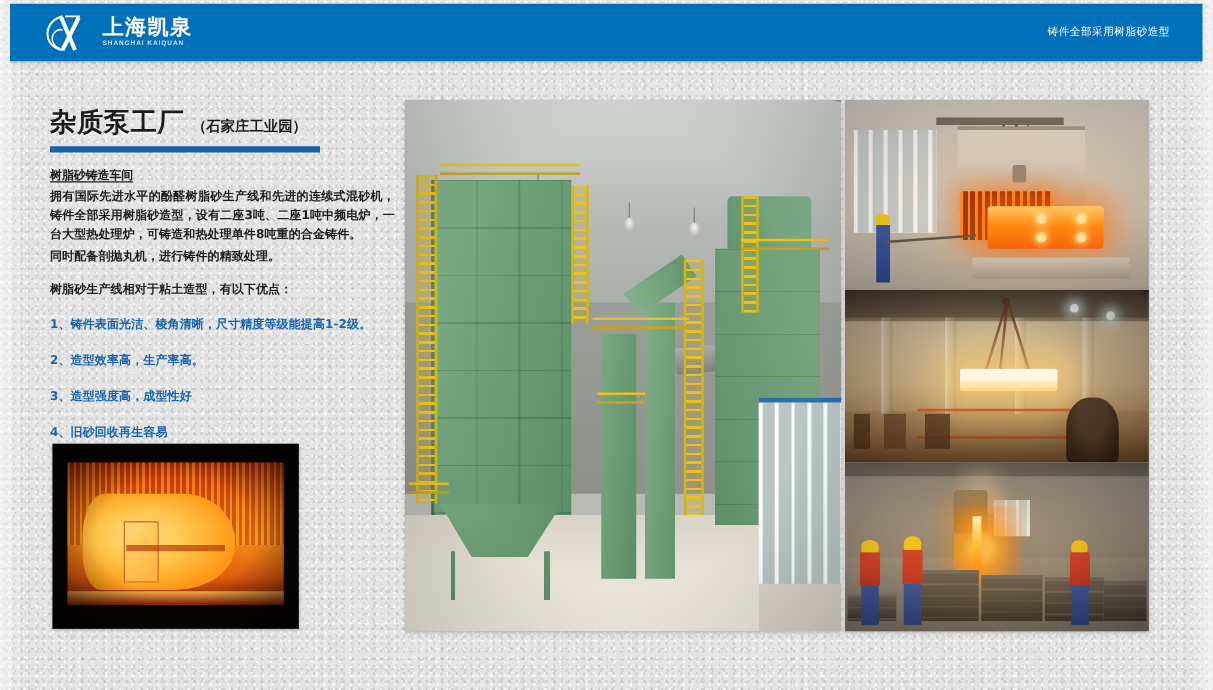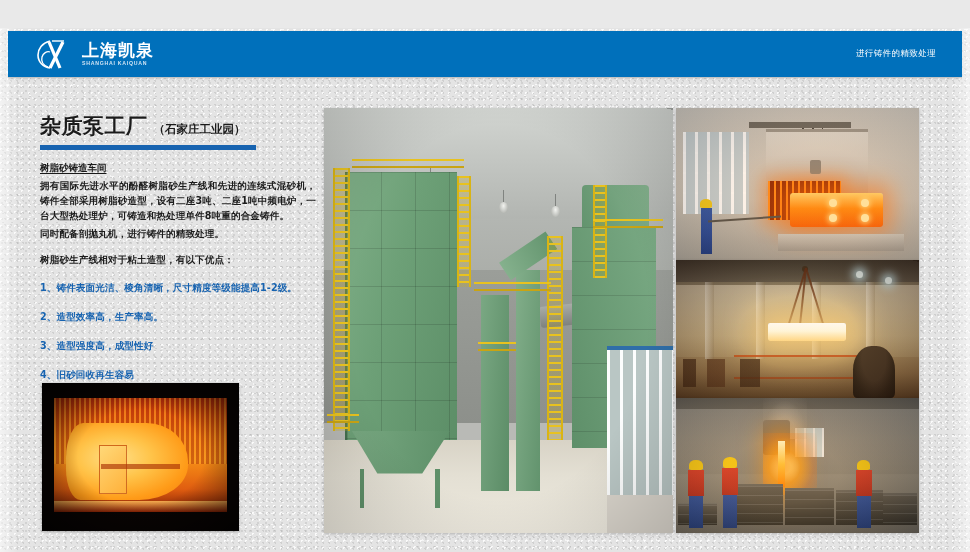--- a/index.html
+++ b/index.html
@@ -22,21 +22,20 @@
     inset: 0;
     background-color: #e4e4e4;
     background-image:
       radial-gradient(circle at 11% 23%, rgba(255,255,255,.85) 0 1px, transparent 1px),
       radial-gradient(circle at 37% 61%, rgba(160,160,160,.30) 0 1px, transparent 1px),
       radial-gradient(circle at 72% 14%, rgba(255,255,255,.75) 0 1px, transparent 1px),
       radial-gradient(circle at 88% 79%, rgba(150,150,150,.28) 0 1px, transparent 1px),
       radial-gradient(circle at 52% 41%, rgba(255,255,255,.60) 0 1px, transparent 1px),
       radial-gradient(circle at 23% 88%, rgba(155,155,155,.25) 0 1px, transparent 1px);
     background-size: 7px 7px, 9px 9px, 11px 11px, 6px 6px, 13px 13px, 8px 8px;
-    margin-top: 28px;
   }
 
   
   #slide::after {
     content: "";
     position: absolute;
     inset: 0;
     pointer-events: none;
     background:
       linear-gradient(to right, rgba(255,255,255,.55) 0, rgba(255,255,255,0) 18px),
@@ -626,21 +625,21 @@
           <path d="M27 4 L14 30" stroke="#ffffff" stroke-width="3.2" fill="none"></path>
           <path d="M16 3 L28 3" stroke="#ffffff" stroke-width="1.4"></path>
         </svg>
       </div>
       <div id="logo-text">
         <span id="logo-cn">上海凯泉</span>
         <span id="logo-en">SHANGHAI KAIQUAN</span>
       </div>
     </div>
 
-    <div id="header-tagline">进行铸件的精致处理</div>
+    <div id="header-tagline">铸件全部采用树脂砂造型</div>
   </div>
   <div id="header-shadow"></div>
 
   <div id="left-col">
 
     <div id="title-row">
       <span id="title-main">杂质泵工厂</span>
       <span id="title-sub">（石家庄工业园）</span>
     </div>
     <div id="title-rule"></div>

